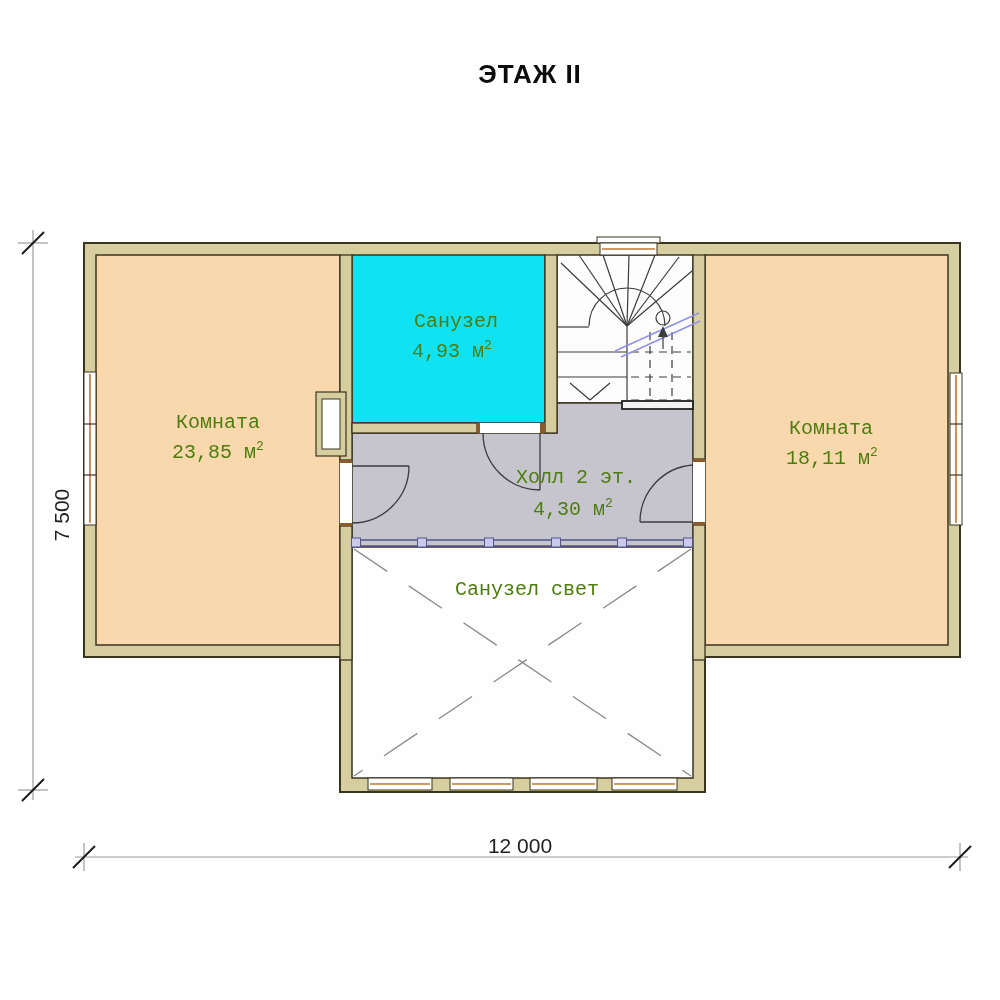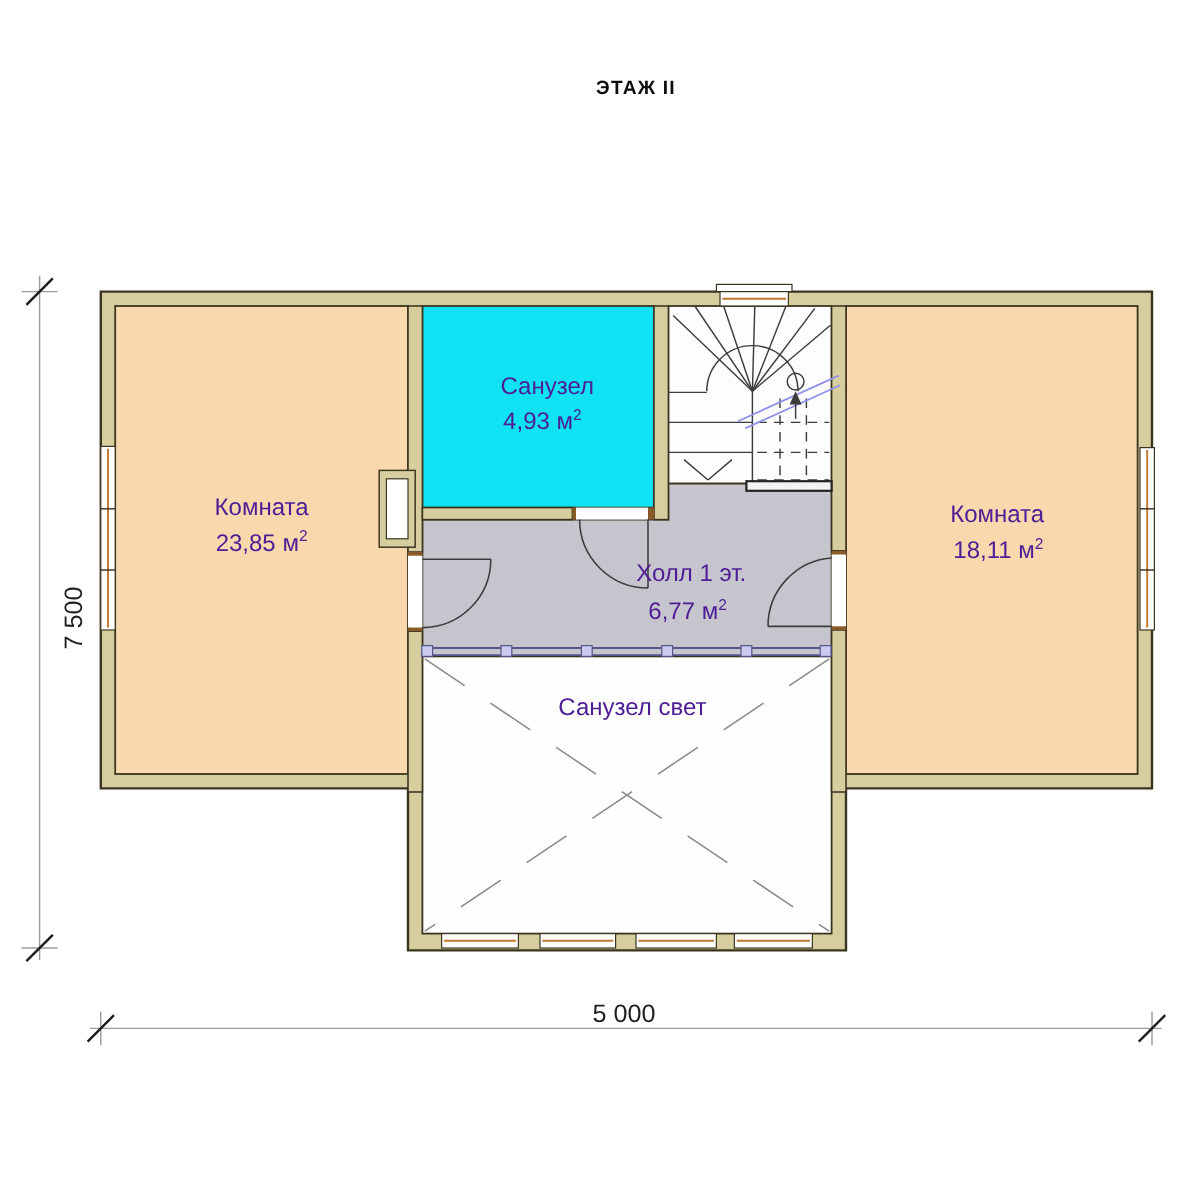--- a/index.html
+++ b/index.html
@@ -1,23 +1,23 @@
 <!DOCTYPE html>
 <html style="--c-wall_fill: #d6ce9e; --c-wall_outline: #3b3520; --c-room_fill: #f9d8ae; --c-wet_room_fill: #0fe3f3; --c-hall_fill: #c6c5cd; --c-void_fill: #fefefe; --c-railing: #55558c; --c-window_frame: #c2762e;"><head>
 <meta charset="utf-8">
 <style>
   html,body{margin:0;padding:0;background:#fff;}
   .stage{position:relative;width:1000px;height:1000px;background:#fff;
          font-family:"Liberation Sans", sans-serif;overflow:hidden;}
   .stage svg{position:absolute;left:0;top:0;}
 
-  .lbl{position:absolute;transform:translate(-50%,-50%);font-size:20px;color:#4c1d95;
-       white-space:nowrap;line-height:1.1;text-align:right;}
+  .lbl{position:absolute;transform:translate(-50%,-50%);font-size:20px;color:#4d7c0f;
+       white-space:nowrap;line-height:1.1;text-align:right;font-family:Liberation Mono, monospace;}
   .lbl sup{font-size:13px;}
-  .title{position:absolute;transform:translate(-50%,-50%);font-size:16px;font-weight:bold;
+  .title{position:absolute;transform:translate(-50%,-50%);font-size:26px;font-weight:bold;
          letter-spacing:1px;color:#0c0c0c;white-space:nowrap;}
   .dim{position:absolute;transform:translate(-50%,-50%);font-size:21px;color:#1f1f1f;white-space:nowrap;}
   .dim-v{transform:translate(-50%,-50%) rotate(-90deg);}
 
   
   .wall      {fill:var(--c-wall_fill);stroke:var(--c-wall_outline);stroke-width:2;}
   .part      {fill:var(--c-wall_fill);stroke:var(--c-wall_outline);stroke-width:1.3;}
   .floor-room{fill:var(--c-room_fill);stroke:var(--c-wall_outline);stroke-width:1.5;}
   .floor-wet {fill:var(--c-wet_room_fill);stroke:var(--c-wall_outline);stroke-width:1.5;}
   .floor-hall{fill:var(--c-hall_fill);stroke:var(--c-wall_outline);stroke-width:1.5;}
@@ -201,24 +201,24 @@
   </svg>
 
   <div class="title" style="left:530px;top:74px">ЭТАЖ II</div>
 
   <div class="lbl" style="left:218px;top:423px">Комната</div>
   <div class="lbl" style="left:218px;top:452px"><span>23,85</span>&nbsp;<span>м</span><sup>2</sup></div>
 
   <div class="lbl" style="left:456px;top:322px">Санузел</div>
   <div class="lbl" style="left:452px;top:351px"><span>4,93</span>&nbsp;<span>м</span><sup>2</sup></div>
 
-  <div class="lbl" style="left:576px;top:478px">Холл 1 эт.</div>
-  <div class="lbl" style="left:573px;top:509px"><span>6,77</span>&nbsp;<span>м</span><sup>2</sup></div>
+  <div class="lbl" style="left:576px;top:478px">Холл 2 эт.</div>
+  <div class="lbl" style="left:573px;top:509px"><span>4,30</span>&nbsp;<span>м</span><sup>2</sup></div>
 
   <div class="lbl" style="left:831px;top:429px">Комната</div>
   <div class="lbl" style="left:832px;top:458px"><span>18,11</span>&nbsp;<span>м</span><sup>2</sup></div>
 
   <div class="lbl" style="left:527px;top:590px">Санузел свет</div>
 
   <div class="dim dim-v" style="left:62px;top:515px">7 500</div>
-  <div class="dim" style="left:520px;top:846px">5 000</div>
+  <div class="dim" style="left:520px;top:846px">12 000</div>
 
 </div>
 
 </body></html>

